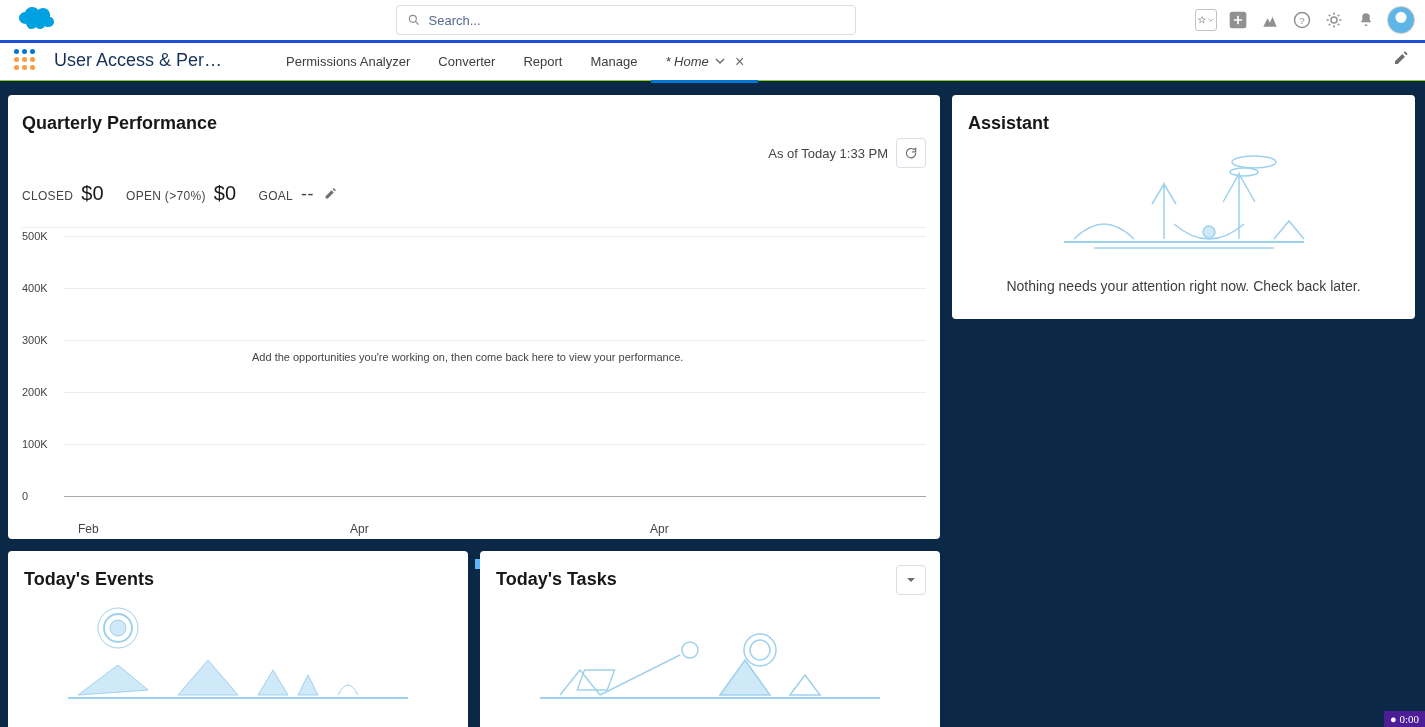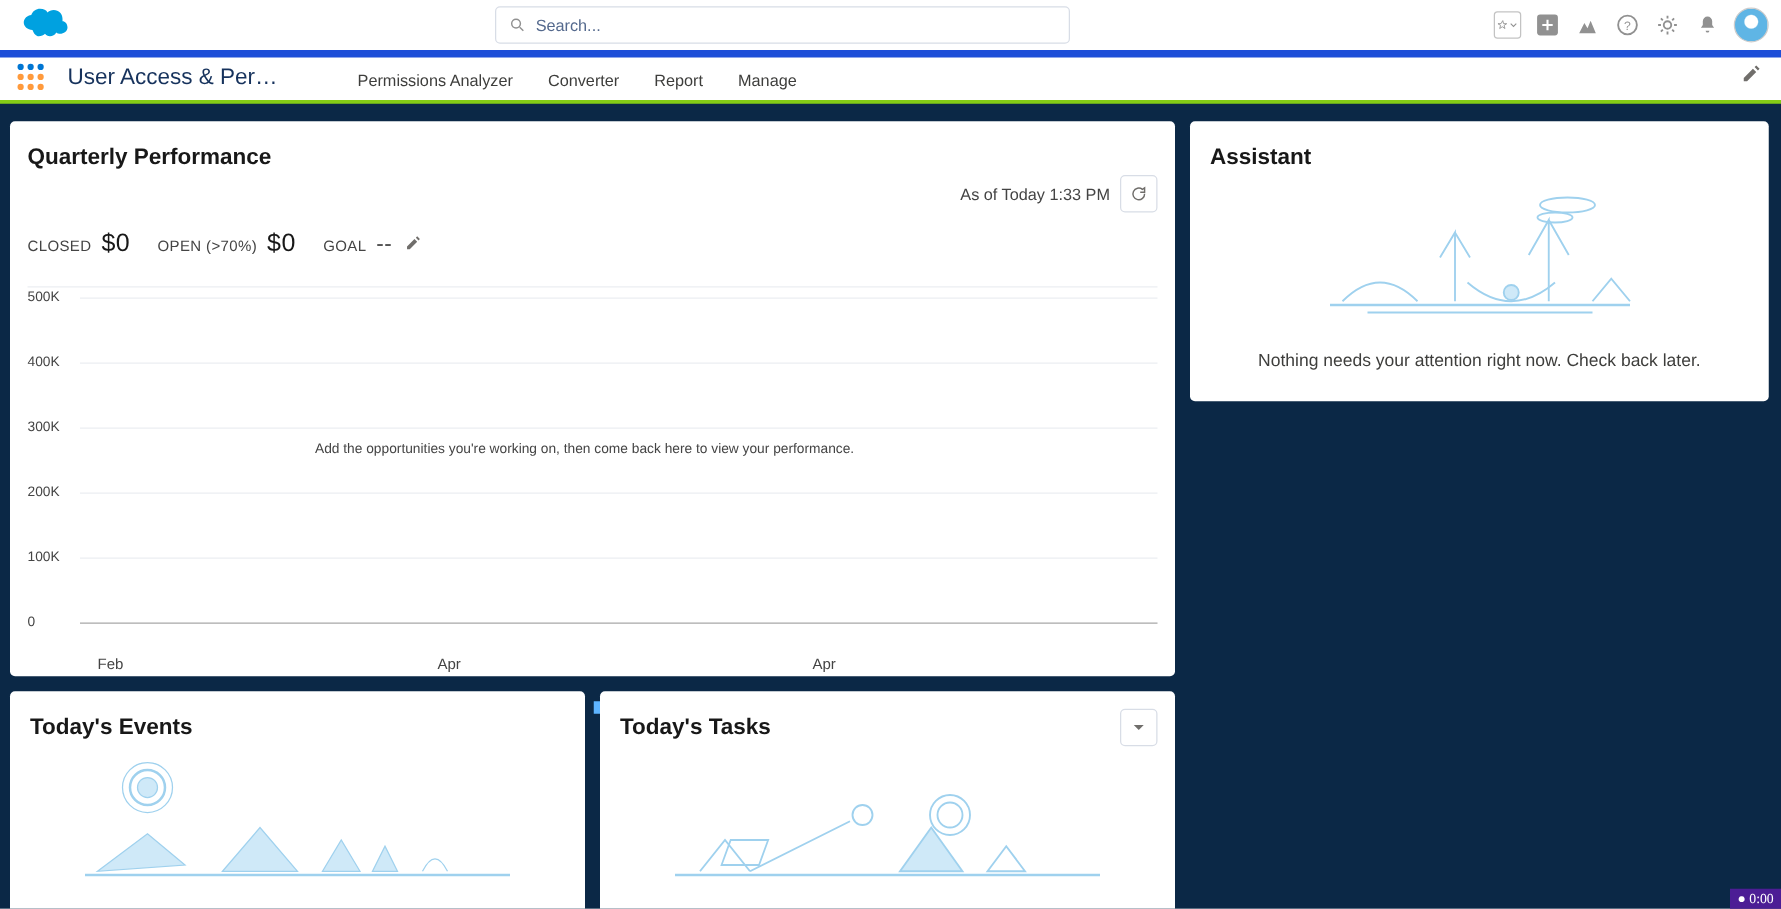--- a/index.html
+++ b/index.html
@@ -9,33 +9,33 @@
   .logo-cloud { width: 40px; height: 28px; margin-left: 6px; }
   .header-center { flex: 1; display: flex; justify-content: center; }
   .search-box { width: 460px; height: 30px; border: 1px solid #d8dde6; border-radius: 4px; display: flex; align-items: center; padding: 0 10px; background: #fff; }
   .search-box input { border: none; outline: none; flex: 1; font-size: 13px; margin-left: 8px; color: #54698d; }
   .search-box input::placeholder { color: #54698d; }
   .header-right { display: flex; align-items: center; gap: 10px; }
   .hdr-icon { width: 22px; height: 22px; display:flex; align-items:center; justify-content:center; color:#919191; cursor:pointer; }
   .fav-box { border:1px solid #c3c3c3; border-radius:3px; padding:1px 2px; display:flex; align-items:center; gap:2px;}
   .avatar { width:28px; height:28px; border-radius:50%; background: radial-gradient(circle at 50% 40%, #fff 5px, #5fb5e5 6px); border:1px solid #ccc;}
   
-  .nav-bar { height: 40px; display: flex; align-items: center; border-top: 6px solid #1d4ed8; border-bottom: 3px solid #0b5cab00; padding-left: 14px; position:relative;}
+  .nav-bar { height: 40px; display: flex; align-items: center; border-top: 3px solid #1d4ed8; border-bottom: 3px solid #0b5cab00; padding-left: 14px; position:relative;}
   .app-launcher-icon { width:22px; height:22px; display:grid; grid-template-columns:repeat(3,5px); grid-template-rows:repeat(3,5px); gap:3px; cursor:pointer; margin-right: 18px;}
   .app-launcher-icon span:nth-child(1),.app-launcher-icon span:nth-child(2),.app-launcher-icon span:nth-child(3){background:#0176d3;border-radius:50%;}
   .app-launcher-icon span:nth-child(4),.app-launcher-icon span:nth-child(5),.app-launcher-icon span:nth-child(6),.app-launcher-icon span:nth-child(7),.app-launcher-icon span:nth-child(8),.app-launcher-icon span:nth-child(9){background:#ff9a3c;border-radius:50%;}
   .app-name { font-size: 18px; font-weight: 400; color:#16325c; margin-right: 30px; max-width: 180px; white-space: nowrap; overflow: hidden; text-overflow: ellipsis;}
   .nav-tabs { display:flex; align-items:stretch; height:100%; gap: 0; margin-left: 20px;}
   .nav-tab { padding: 0 14px; display:flex; align-items:center; font-size:13px; color:#3e3e3c; cursor:pointer; border-bottom: 3px solid transparent; height: 40px;}
   .nav-tab.active { border-bottom-color:#0176d3; font-style: italic; }
   .nav-tab .chev { margin-left:6px; color:#706e6b;}
   .nav-tab .close-x { margin-left:10px; color:#706e6b; font-size:16px;}
   .edit-pencil-right { position:absolute; right:16px; color:#706e6b; cursor:pointer;}
   
-  .page-body { background:#0b2846; width:100%; height: calc(727px - 80px); padding: 14px 10px 0 8px; display:flex; gap:12px; overflow:hidden; border-top:3px solid #84cc16;}
+  .page-body { background:#0b2846; width:100%; height: calc(727px - 80px); padding: 14px 10px 0 8px; display:flex; gap:12px; overflow:hidden; border-top:1px solid #84cc16;}
   .left-col { width: 932px; display:flex; flex-direction:column; gap:12px;}
   .right-col { flex:1; }
   .card { background:#fff; border-radius:4px; padding: 18px 14px; position:relative; }
   .card-title { font-size: 18px; font-weight: 700; color:#181818; margin-bottom: 6px;}
   .qp-meta-row { display:flex; justify-content:flex-end; align-items:center; margin-top:-2px;}
   .asof { font-size:13px; color:#444; margin-right:8px;}
   .refresh-btn { width:30px; height:30px; border:1px solid #d8dde6; border-radius:4px; display:flex; align-items:center; justify-content:center; cursor:pointer; color:#706e6b;}
   .kpi-row { display:flex; gap: 22px; align-items:baseline; margin-top:14px;}
   .kpi { display:flex; align-items:baseline; gap:8px; font-size:12px; letter-spacing:0.3px; color:#444;}
   .kpi .val { font-size:20px; font-weight:400; color:#181818;}
@@ -143,20 +143,27 @@
       </div>
     <div class="nav-tab">
         <span>Converter</span>
       </div>
     <div class="nav-tab">
         <span>Report</span>
       </div>
     <div class="nav-tab">
         <span>Manage</span>
       </div>
+    <div class="nav-tab active">
+      <span>* Home</span>
+      <span class="chev"><svg width="10" height="10" viewBox="0 0 10 10">
+            <path d="M1 3l4 4 4-4" stroke="#706e6b" stroke-width="1.5" fill="none"></path>
+          </svg></span>
+      <span class="close-x">×</span>
+    </div>
   </div>
   <div class="edit-pencil-right">
     <svg width="16" height="16" viewBox="0 0 24 24">
         <path fill="#706e6b" d="M3 17l11-11 4 4-11 11H3v-4zm13-13l2-2 4 4-2 2-4-4z"></path>
       </svg>
   </div>
 </div>
 
 <div class="page-body">
   <div class="left-col">

